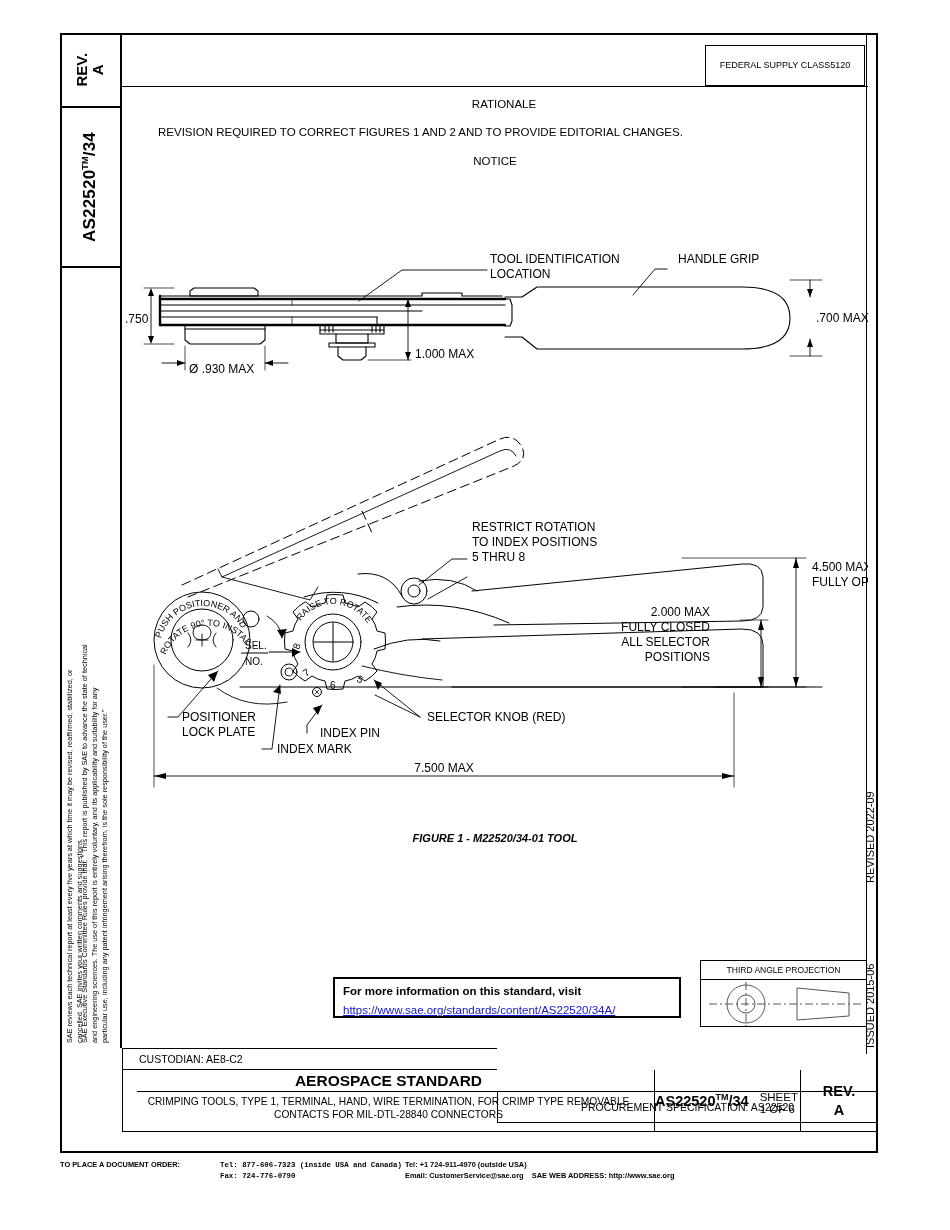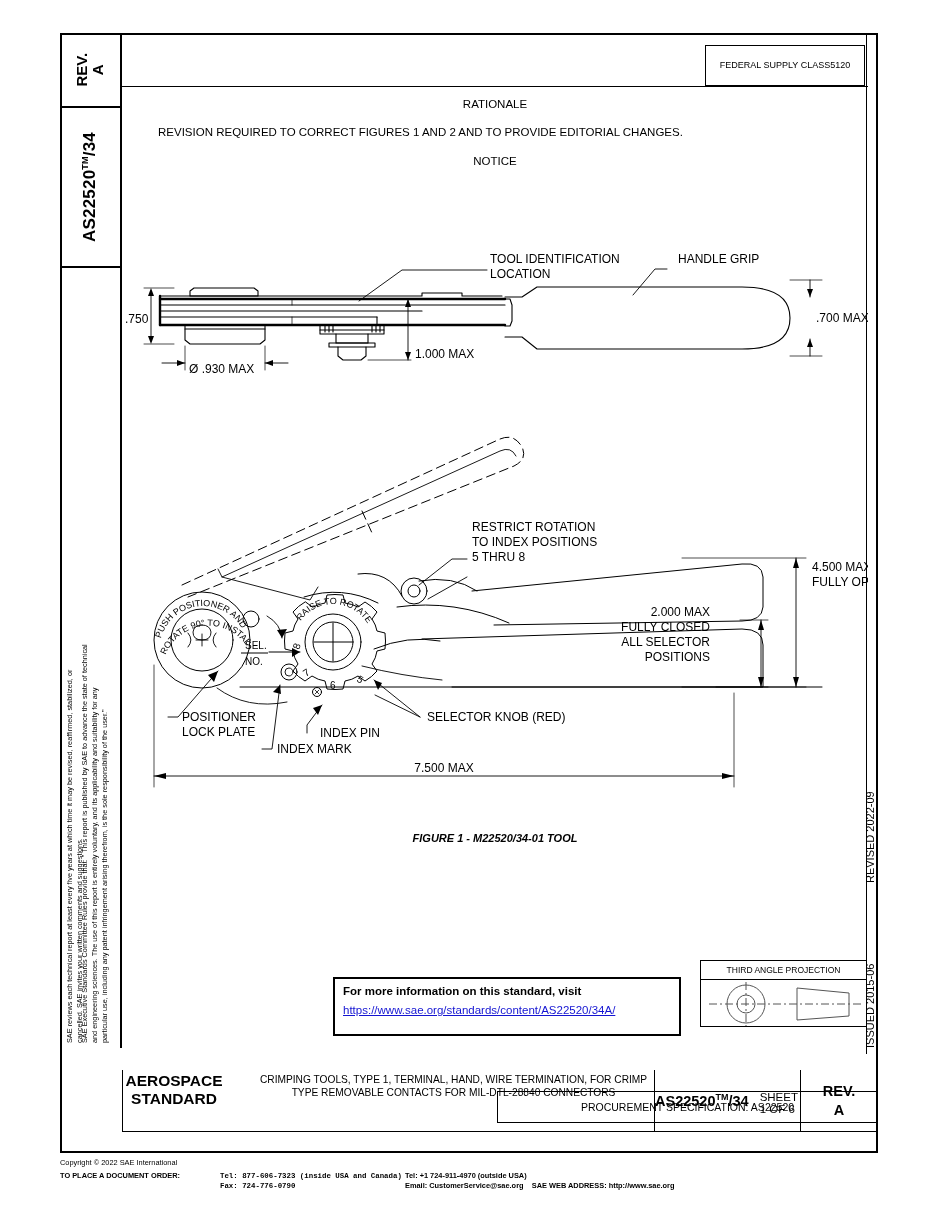--- a/index.html
+++ b/index.html
@@ -19,58 +19,58 @@
   .docbox .vtxt{font-size:17px;font-weight:bold;letter-spacing:.2px;}
   .sup{font-size:9px;vertical-align:super;}
 
   
   .fsc{position:absolute;left:705px;top:45px;width:160px;height:41px;border:1.5px solid #000;box-sizing:border-box;
        display:flex;flex-direction:row;align-items:center;justify-content:center;font-size:9px;line-height:1.35;}
   .fsc-line{position:absolute;left:122px;top:86px;width:746px;height:0;border-top:1.5px solid #000;}
   .fsc-vline{position:absolute;left:866px;top:33px;width:0;height:1021px;border-left:1.5px solid #000;}
 
   
-  .rationale-h{position:absolute;left:122px;top:98px;width:746px;text-align:center;font-size:11.5px;}
+  .rationale-h{position:absolute;left:122px;top:98px;width:746px;text-align:center;font-size:11.5px;padding-left:9px;}
   .rationale-b{position:absolute;left:158px;top:126px;width:700px;font-size:11.5px;}
   .notice-h{position:absolute;left:122px;top:155px;width:746px;text-align:center;font-size:11.5px;}
   .notice-b{position:absolute;left:158px;top:183px;width:700px;font-size:11.5px;line-height:1.4;}
 
   
   .issued{position:absolute;left:862px;top:880px;width:18px;height:170px;}
   .issued .vtxt{font-size:11px;display:block;transform-origin:left top;transform:rotate(-90deg) translate(-168px,2px);}
   .revised{position:absolute;left:862px;top:775px;width:18px;height:110px;}
   .revised .vtxt{font-size:11px;display:block;transform-origin:left top;transform:rotate(-90deg) translate(-108px,2px);}
 
   
   .draw{position:absolute;left:122px;top:225px;width:746px;height:620px;}
   .draw svg{position:absolute;left:0;top:0;}
 
   
   .figcap{position:absolute;left:122px;top:832px;width:746px;text-align:center;font-size:11px;font-weight:bold;font-style:italic;}
 
   
-  .infobox{position:absolute;left:333px;top:977px;width:348px;height:59px;border:2.5px solid #000;background:#fff;box-sizing:border-box;padding:6px 8px;}
+  .infobox{position:absolute;left:333px;top:977px;width:348px;height:41px;border:2.5px solid #000;background:#fff;box-sizing:border-box;padding:6px 8px;}
   .infobox .l1{font-size:11.5px;font-weight:bold;margin-bottom:3px;}
   .infobox .l2{font-size:11.5px;color:#1414d2;text-decoration:underline;word-break:break-all;}
 
   
   .tap{position:absolute;left:700px;top:960px;width:166px;height:67px;border:1.5px solid #000;border-right:none;box-sizing:border-box;}
   .tap-h{height:18px;border-bottom:1.5px solid #000;display:flex;align-items:center;justify-content:center;font-size:8.5px;}
   .tap-b{position:relative;height:47px;}
   .tap-b svg{position:absolute;left:0;top:0;}
 
   
   .custrow{position:absolute;left:122px;top:1048px;width:756px;height:22px;}
   .cust{position:absolute;left:0;top:0;width:375px;height:22px;border:1.5px solid #000;border-right:none;box-sizing:border-box;display:flex;align-items:center;padding-left:16px;font-size:10.5px;}
   .proc{position:absolute;left:375px;top:0;width:381px;height:32px;border:1.5px solid #000;box-sizing:border-box;display:flex;align-items:center;justify-content:center;font-size:10.5px;margin-top:43px;}
 
   
   .tblock{position:absolute;left:122px;top:1070px;width:756px;height:62px;border:1.5px solid #000;border-top:none;box-sizing:border-box;display:flex;}
   .tb-logo{width:198px;border-right:2px solid #000;box-sizing:border-box;display:flex;align-items:center;justify-content:center;}
-  .tb-title{flex:1;box-sizing:border-box;display:flex;flex-direction:row;border-right:1.5px solid #000;}
+  .tb-title{flex:1;box-sizing:border-box;display:flex;flex-direction:column;border-right:1.5px solid #000;}
   .tb-title .as{text-align:center;font-size:15.5px;font-weight:bold;padding:2px 0 1px;}
   .tb-title .hr{margin:0 14px;border-top:1.5px solid #000;}
   .tb-title .desc{text-align:center;font-size:10.2px;line-height:1.32;padding:3px 6px 0;}
   .tb-num{width:146px;box-sizing:border-box;border-right:1.5px solid #000;display:flex;flex-direction:row;align-items:center;justify-content:center;gap:11px;}
   .tb-num .n1{font-size:14.5px;font-weight:bold;}
   .tb-num .n2{font-size:11.5px;margin-top:4px;}
   .tb-rev{width:76px;box-sizing:border-box;display:flex;flex-direction:column;align-items:center;justify-content:center;}
   .tb-rev .r1{font-size:14.5px;font-weight:bold;}
   .tb-rev .r2{font-size:14.5px;font-weight:bold;margin-top:3px;}
 
@@ -351,41 +351,41 @@
           <circle cx="45" cy="24" r="9"></circle>
           <path d="M96,8 L148,13 L148,36 L96,40 Z"></path>
           <path d="M45,2 L45,46" stroke-dasharray="8,3,2,3"></path>
           <path d="M8,24 L162,24" stroke-dasharray="8,3,2,3"></path>
         </g>
       </svg>
     </div>
   </div>
 
   <div class="custrow">
+    <div class="cust">CUSTODIAN: AE8-C2</div>
     <div class="proc">PROCUREMENT SPECIFICATION: AS22520</div>
   </div>
 
   <div class="tblock">
     <div class="tb-title">
       <div class="as">AEROSPACE STANDARD</div>
       <div class="hr"></div>
       <div class="desc">CRIMPING TOOLS, TYPE 1, TERMINAL, HAND, WIRE TERMINATION, FOR CRIMP TYPE REMOVABLE CONTACTS FOR MIL-DTL-28840 CONNECTORS</div>
     </div>
     <div class="tb-num">
       <div class="n1"><span>AS22520</span><span class="sup">TM</span><span>/34</span></div>
       <div class="n2">SHEET 1 OF 6</div>
     </div>
     <div class="tb-rev">
       <div class="r1">REV.</div>
       <div class="r2">A</div>
     </div>
   </div>
 
   <div class="footer">
-    <div class="cp">Copyright © 2022 SAE International</div>
     <div class="ord">
       <div class="ord-l">TO PLACE A DOCUMENT ORDER:</div>
       <div class="ord-m">
         <div>Tel: 877-606-7323 (inside USA and Canada)</div>
         <div>Fax: 724-776-0790</div>
       </div>
       <div class="ord-r">
         <div>Tel: +1 724-911-4970 (outside USA)</div>
         <div><span>Email: CustomerService@sae.org</span>&nbsp;&nbsp;&nbsp;&nbsp;<span>SAE WEB ADDRESS: http://www.sae.org</span></div>
       </div>

